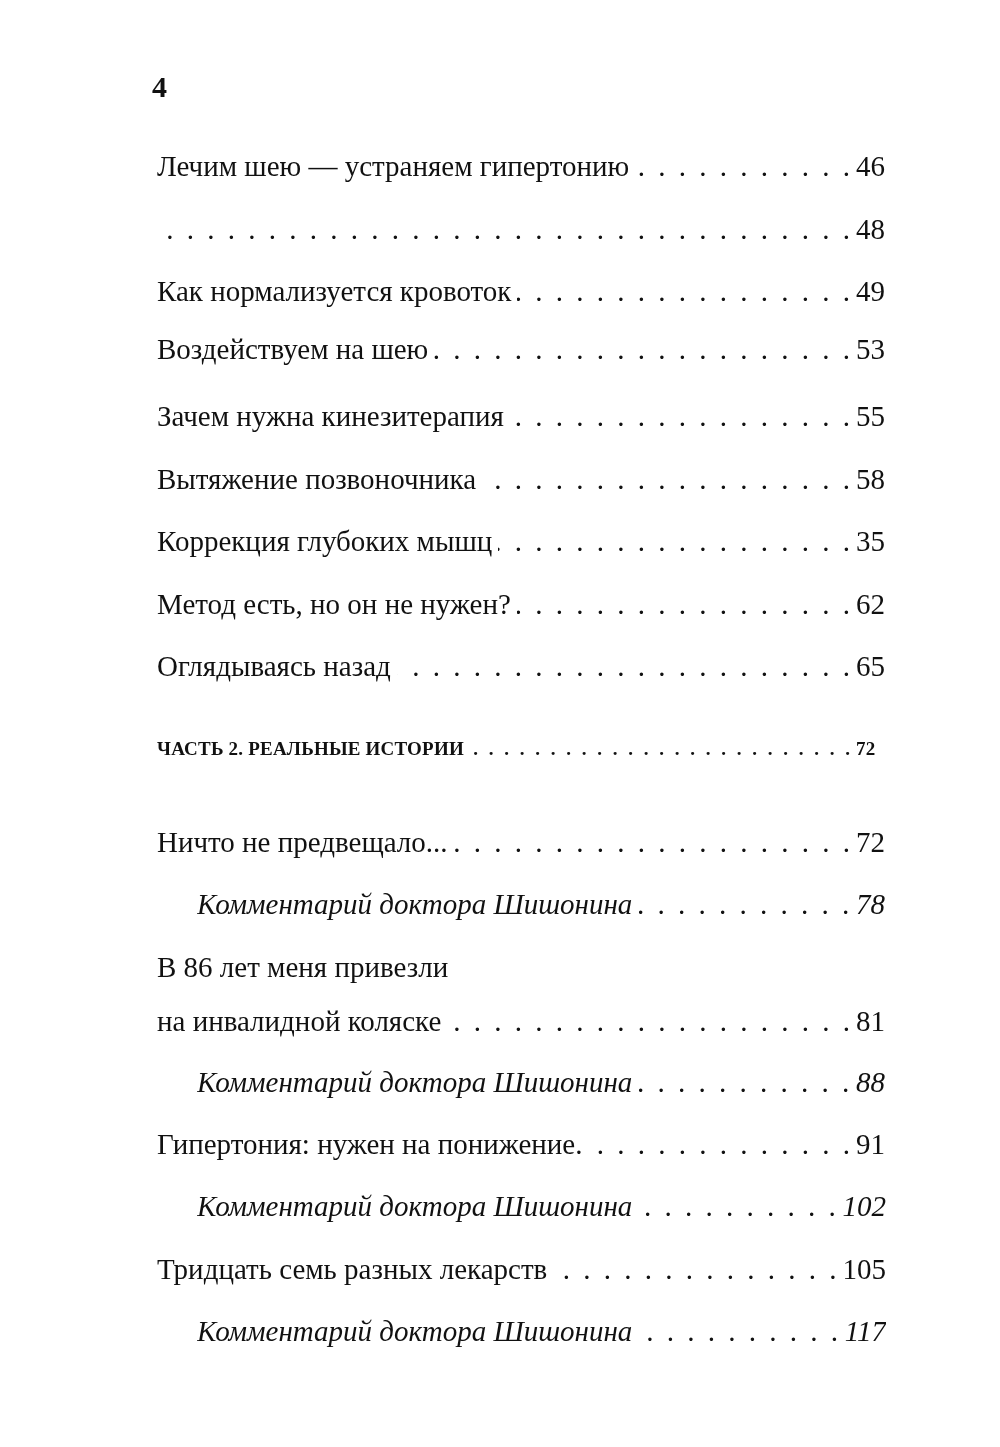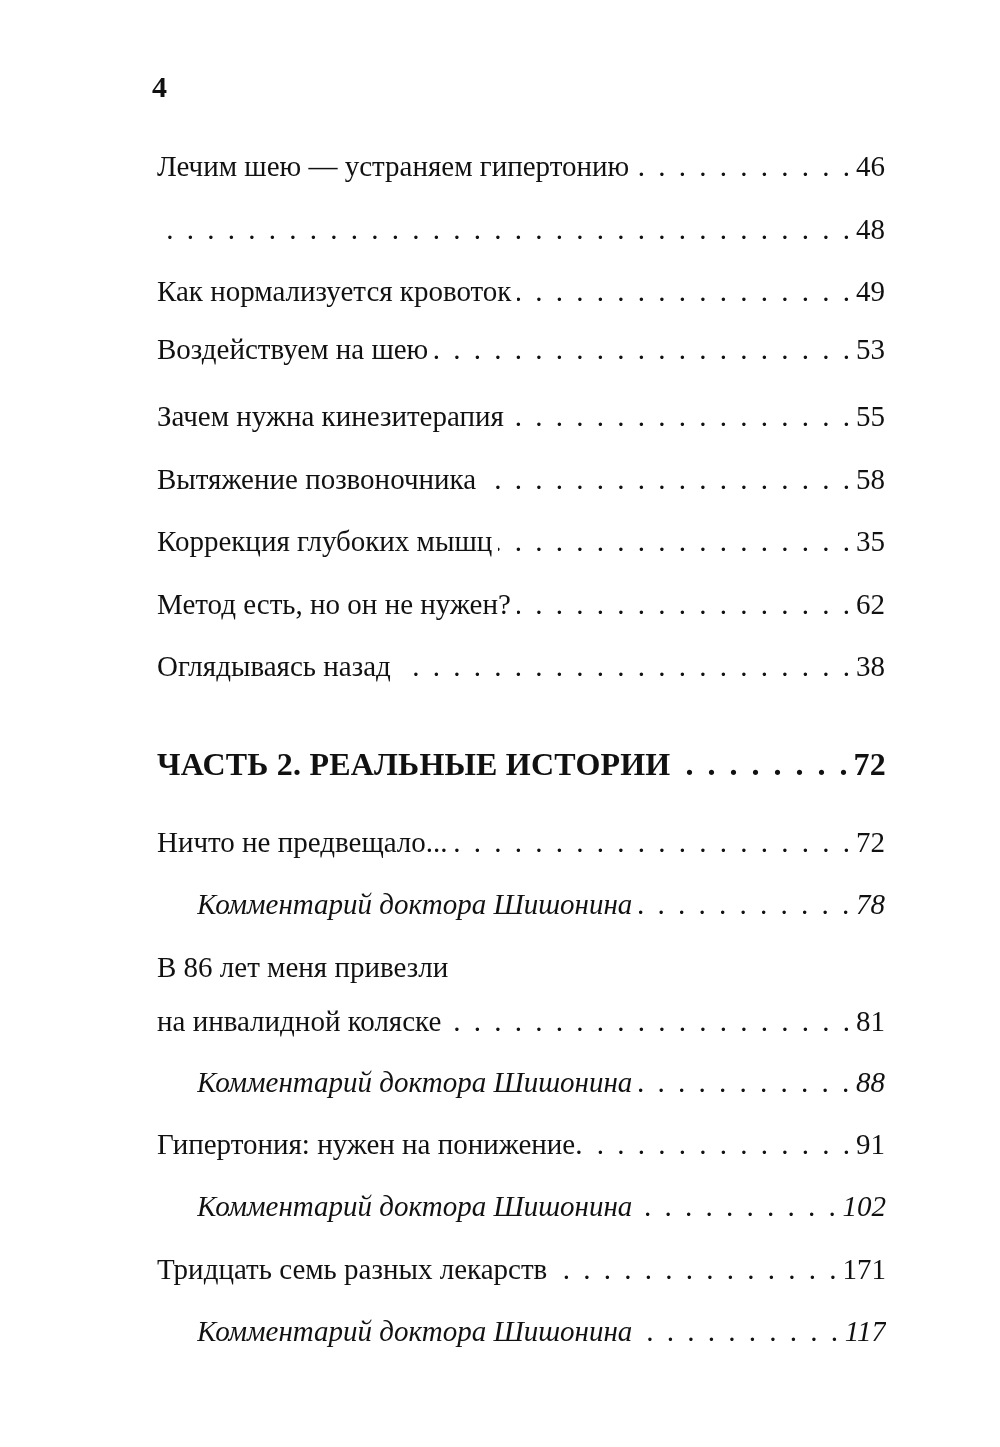--- a/index.html
+++ b/index.html
@@ -61,23 +61,22 @@
       white-space: nowrap;
       overflow: hidden;
     }
     .toc-line.italic {
       left: 40px;
       width: 689px;
       font-style: italic;
     }
     .toc-line.part {
       font-weight: bold;
-      font-size: 32px;
+      font-size: 19px;
       letter-spacing: 0.2px;
-      margin-top: 8px;
     }
     .title-text {
       flex: 0 0 auto;
     }
     .leader {
       flex: 1 1 auto;
       overflow: hidden;
       white-space: nowrap;
       margin: 0 6px 0 6px;
       letter-spacing: 9.5px;
@@ -150,21 +149,21 @@
 
     <div class="toc-line" style="top:588px">
       <span class="title-text">Метод есть, но он не нужен?</span>
       <span class="leader"></span>
       <span class="page-ref">62</span>
     </div>
 
     <div class="toc-line" style="top:650px">
       <span class="title-text">Оглядываясь назад</span>
       <span class="leader"></span>
-      <span class="page-ref">38</span>
+      <span class="page-ref">65</span>
     </div>
 
     <div class="toc-line part" style="top:738px">
       <span class="title-text">ЧАСТЬ 2. РЕАЛЬНЫЕ ИСТОРИИ</span>
       <span class="leader"></span>
       <span class="page-ref">72</span>
     </div>
 
     <div class="toc-line" style="top:826px">
       <span class="title-text">Ничто не предвещало...</span>
@@ -204,21 +203,21 @@
 
     <div class="toc-line italic" style="top:1190px">
       <span class="title-text">Комментарий доктора Шишонина</span>
       <span class="leader"></span>
       <span class="page-ref">102</span>
     </div>
 
     <div class="toc-line" style="top:1253px">
       <span class="title-text">Тридцать семь разных лекарств</span>
       <span class="leader"></span>
-      <span class="page-ref">171</span>
+      <span class="page-ref">105</span>
     </div>
 
     <div class="toc-line italic" style="top:1315px">
       <span class="title-text">Комментарий доктора Шишонина</span>
       <span class="leader"></span>
       <span class="page-ref">117</span>
     </div>
 
   </div>
 </div>

